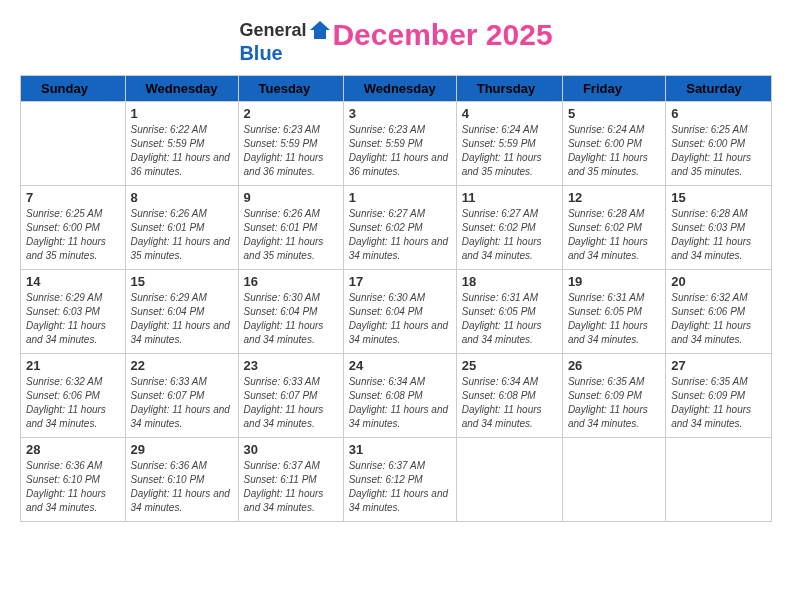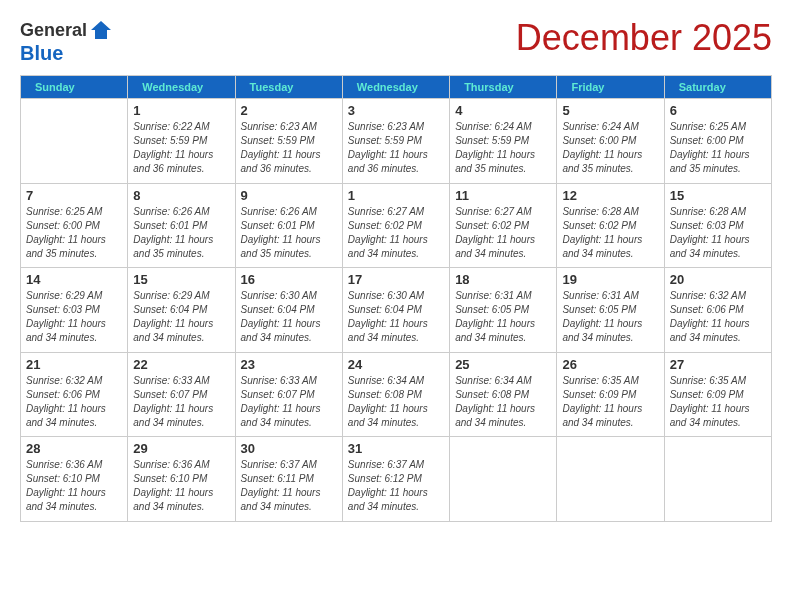--- a/index.html
+++ b/index.html
@@ -9,20 +9,21 @@
       font-family: Arial, sans-serif;
       background: #fff;
       overflow: hidden;
     }
     .page {
       width: 792px;
       height: 532px;
       padding: 18px 20px 10px 20px;
       display: flex;
       flex-direction: column;
+      align-items: center;
     }
     .header {
       display: flex;
       justify-content: space-between;
       align-items: flex-start;
       margin-bottom: 10px;
     }
     .logo {
       display: flex;
       flex-direction: column;
@@ -42,40 +43,40 @@
     }
     .logo-icon {
       width: 24px;
       height: 24px;
       margin-left: 2px;
     }
     .title-block {
       text-align: right;
     }
     .month-title {
-      font-size: 36px;
-      font-weight: normal;
-      color: #b91c1c;
+      font-size: 30px;
+      font-weight: bold;
+      color: #ec4899;
       line-height: 1.1;
     }
     .subtitle {
       font-size: 14px;
       color: #555;
     }
     .calendar {
       width: 100%;
       border-collapse: collapse;
       flex: 1;
     }
     .calendar th {
       background-color: #1565c0;
-      color: #5eead4;
+      color: #000000;
       text-align: left;
-      padding: 5px 14px;
-      font-size: 11px;
+      padding: 5px 20px;
+      font-size: 13px;
       font-weight: bold;
       border: 1px solid #ccc;
     }
     .calendar td {
       border: 1px solid #ccc;
       vertical-align: top;
       padding: 4px 5px;
       width: calc(100% / 7);
       font-size: 10.5px;
       color: #333;

